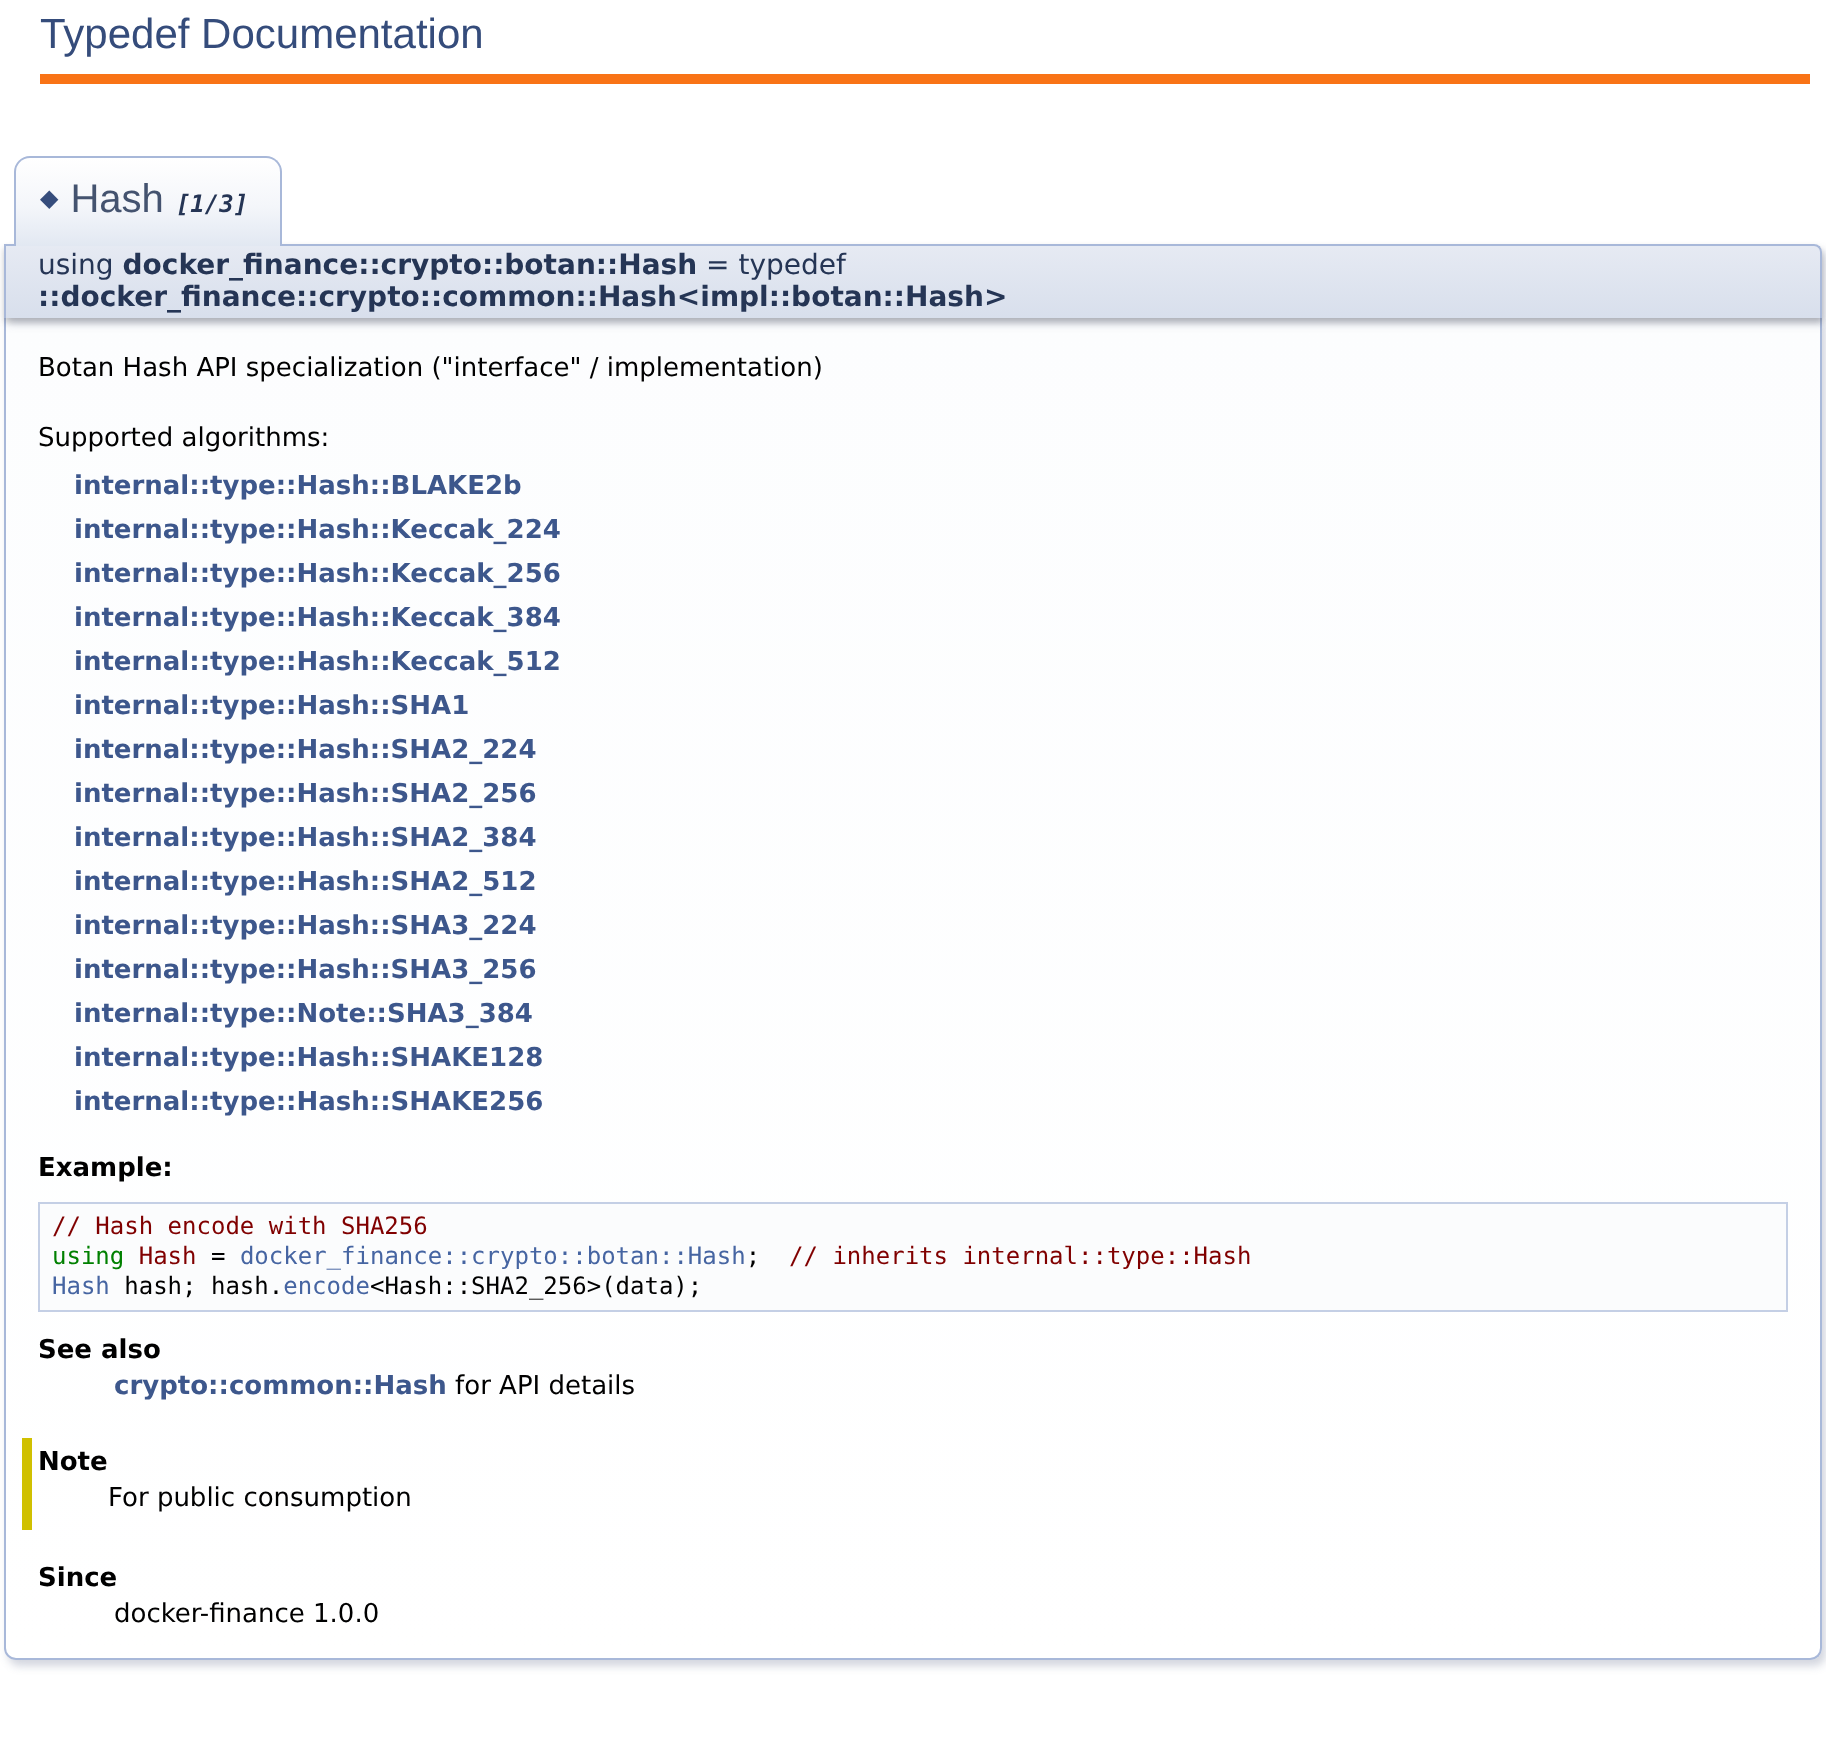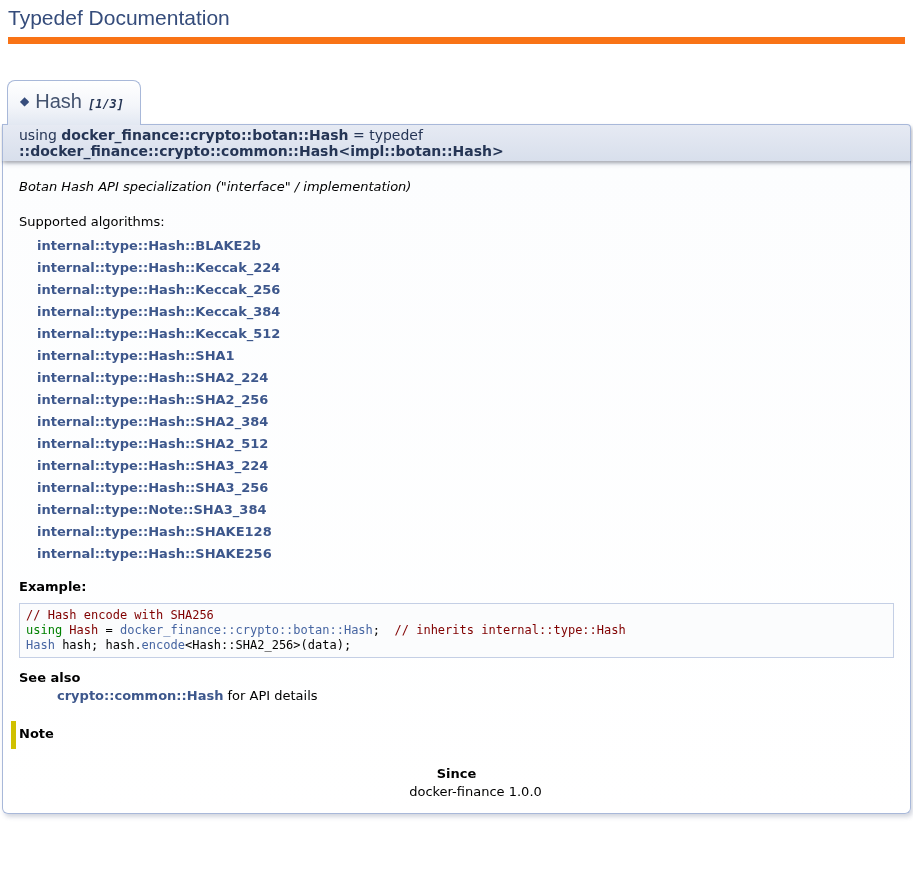--- a/index.html
+++ b/index.html
@@ -9,23 +9,23 @@
     background: #ffffff;
     font-family: "DejaVu Sans", sans-serif;
     font-size: 13px; color: #000000;
   }
 
   
   h2.groupheader {
     font-family: "Liberation Sans", sans-serif;
     color: #354C7B;
     font-size: 21px; font-weight: 400;
-    margin: 6px 8px 0 8px;
+    margin: 6px 8px 0 20px;
     padding: 0 0 7px 0;
-    border-bottom: 7px solid #f97316;
+    border-bottom: 5px solid #f97316;
   }
 
   
   .memitem-block { margin: 36px 2px 0 2px; }
 
   .memtitle {
     float: left;
     margin-left: 5px; margin-bottom: -1px;
     padding: 8px 16px 8px 12px;
     border: 1px solid #A8B8D9; border-bottom: none;
@@ -65,21 +65,21 @@
   .memproto .mem-bold { font-weight: bold; }
 
   .memdoc {
     border: 1px solid #A8B8D9; border-top: none;
     border-radius: 0 0 6px 6px;
     background: linear-gradient(to bottom, #FCFDFE, #FFFFFF);
     padding: 2px 16px 14px 16px;
     box-shadow: 2px 3px 4px rgba(110,120,150,0.30);
   }
 
-  .memdoc p.desc { margin: 16px 0 0 0; font-style: italic; }
+  .memdoc p.desc { margin: 16px 0 0 0; }
   .memdoc p.supported { margin: 20px 0 6px 0; }
 
   .algo-list { margin: 0 0 0 18px; }
   .algo-row { line-height: 22px; }
 
   a.el { color: #3D578C; font-weight: bold; text-decoration: none; text-align: right; }
 
   dl { margin: 0; }
   dt { font-weight: bold; }
   dd { margin: 3px 0 0 38px; }
@@ -104,21 +104,21 @@
 
   dl.see { margin-top: 12px; }
 
   dl.note {
     margin: 18px 0 0 -8px;
     border-left: 5px solid #D0C000;
     padding: 5px 0 8px 3px;
   }
   dl.note dd { margin-left: 35px; }
 
-  dl.since { margin-top: 17px; text-align: center; }
+  dl.since { margin-top: 17px; }
 </style>
 </head>
 <body>
 
 <h2 class="groupheader">Typedef Documentation</h2>
 
 <div class="memitem-block">
 
   <div class="memtitle">
     <a href="#" class="permalink">◆</a><span class="memtitle-name">Hash</span><span class="overload">[1/3]</span>
@@ -156,20 +156,21 @@
 
     <div class="fragment"><div class="code-line"><span class="tok-comment">// Hash encode with SHA256</span></div><div class="code-line"><span class="tok-keyword">using</span><span class="tok-plain"> </span><span class="tok-typeref">Hash</span><span class="tok-plain"> = </span><a href="#" class="code">docker_finance::crypto::botan::Hash</a><span class="tok-plain">;  </span><span class="tok-comment">// inherits internal::type::Hash</span></div><div class="code-line"><a href="#" class="code">Hash</a><span class="tok-plain"> hash; hash.</span><a href="#" class="code">encode</a><span class="tok-plain">&lt;Hash::SHA2_256&gt;(data);</span></div></div>
 
     <dl class="see">
       <dt>See also</dt>
       <dd><a href="#" class="el">crypto::common::Hash</a><span> for API details</span></dd>
     </dl>
 
     <dl class="note">
       <dt>Note</dt>
+      <dd>For public consumption</dd>
     </dl>
 
     <dl class="since">
       <dt>Since</dt>
       <dd>docker-finance 1.0.0</dd>
     </dl>
 
   </div>
 </div>
 

